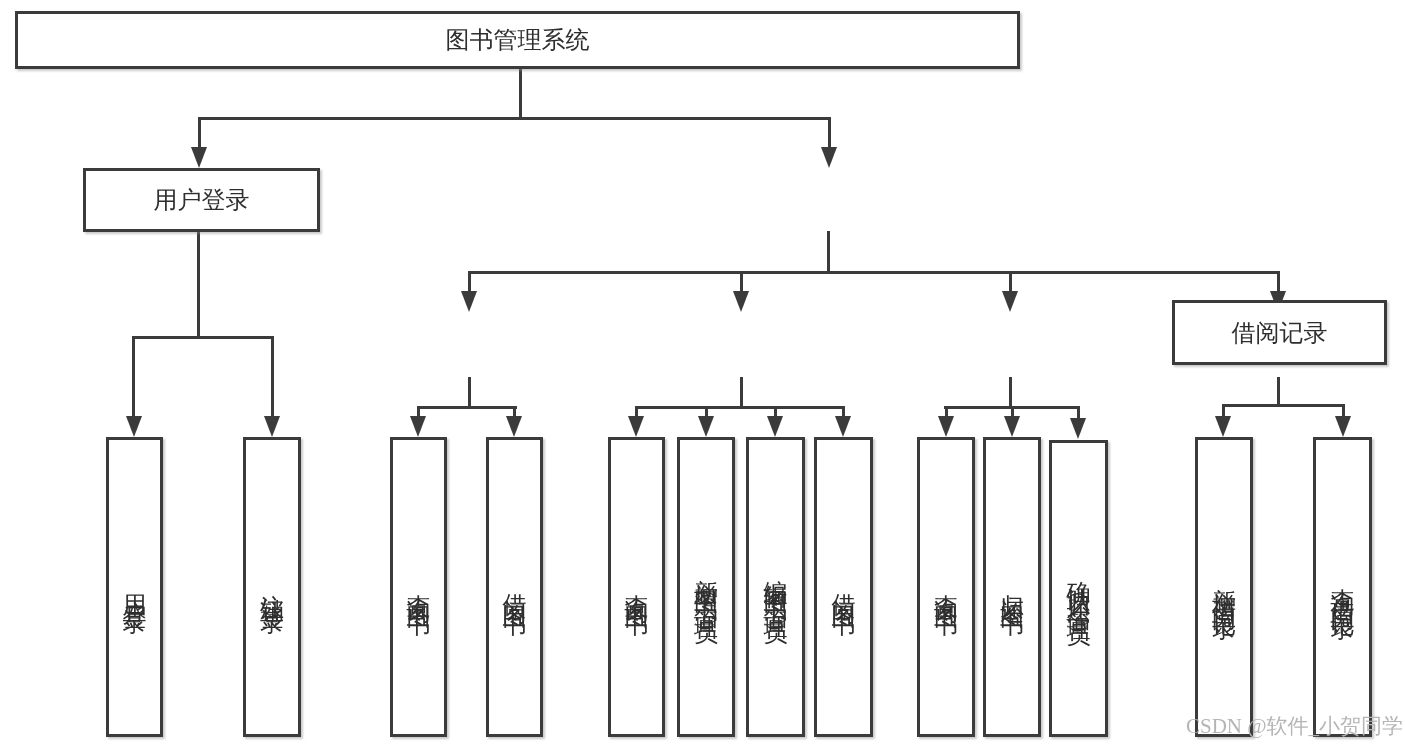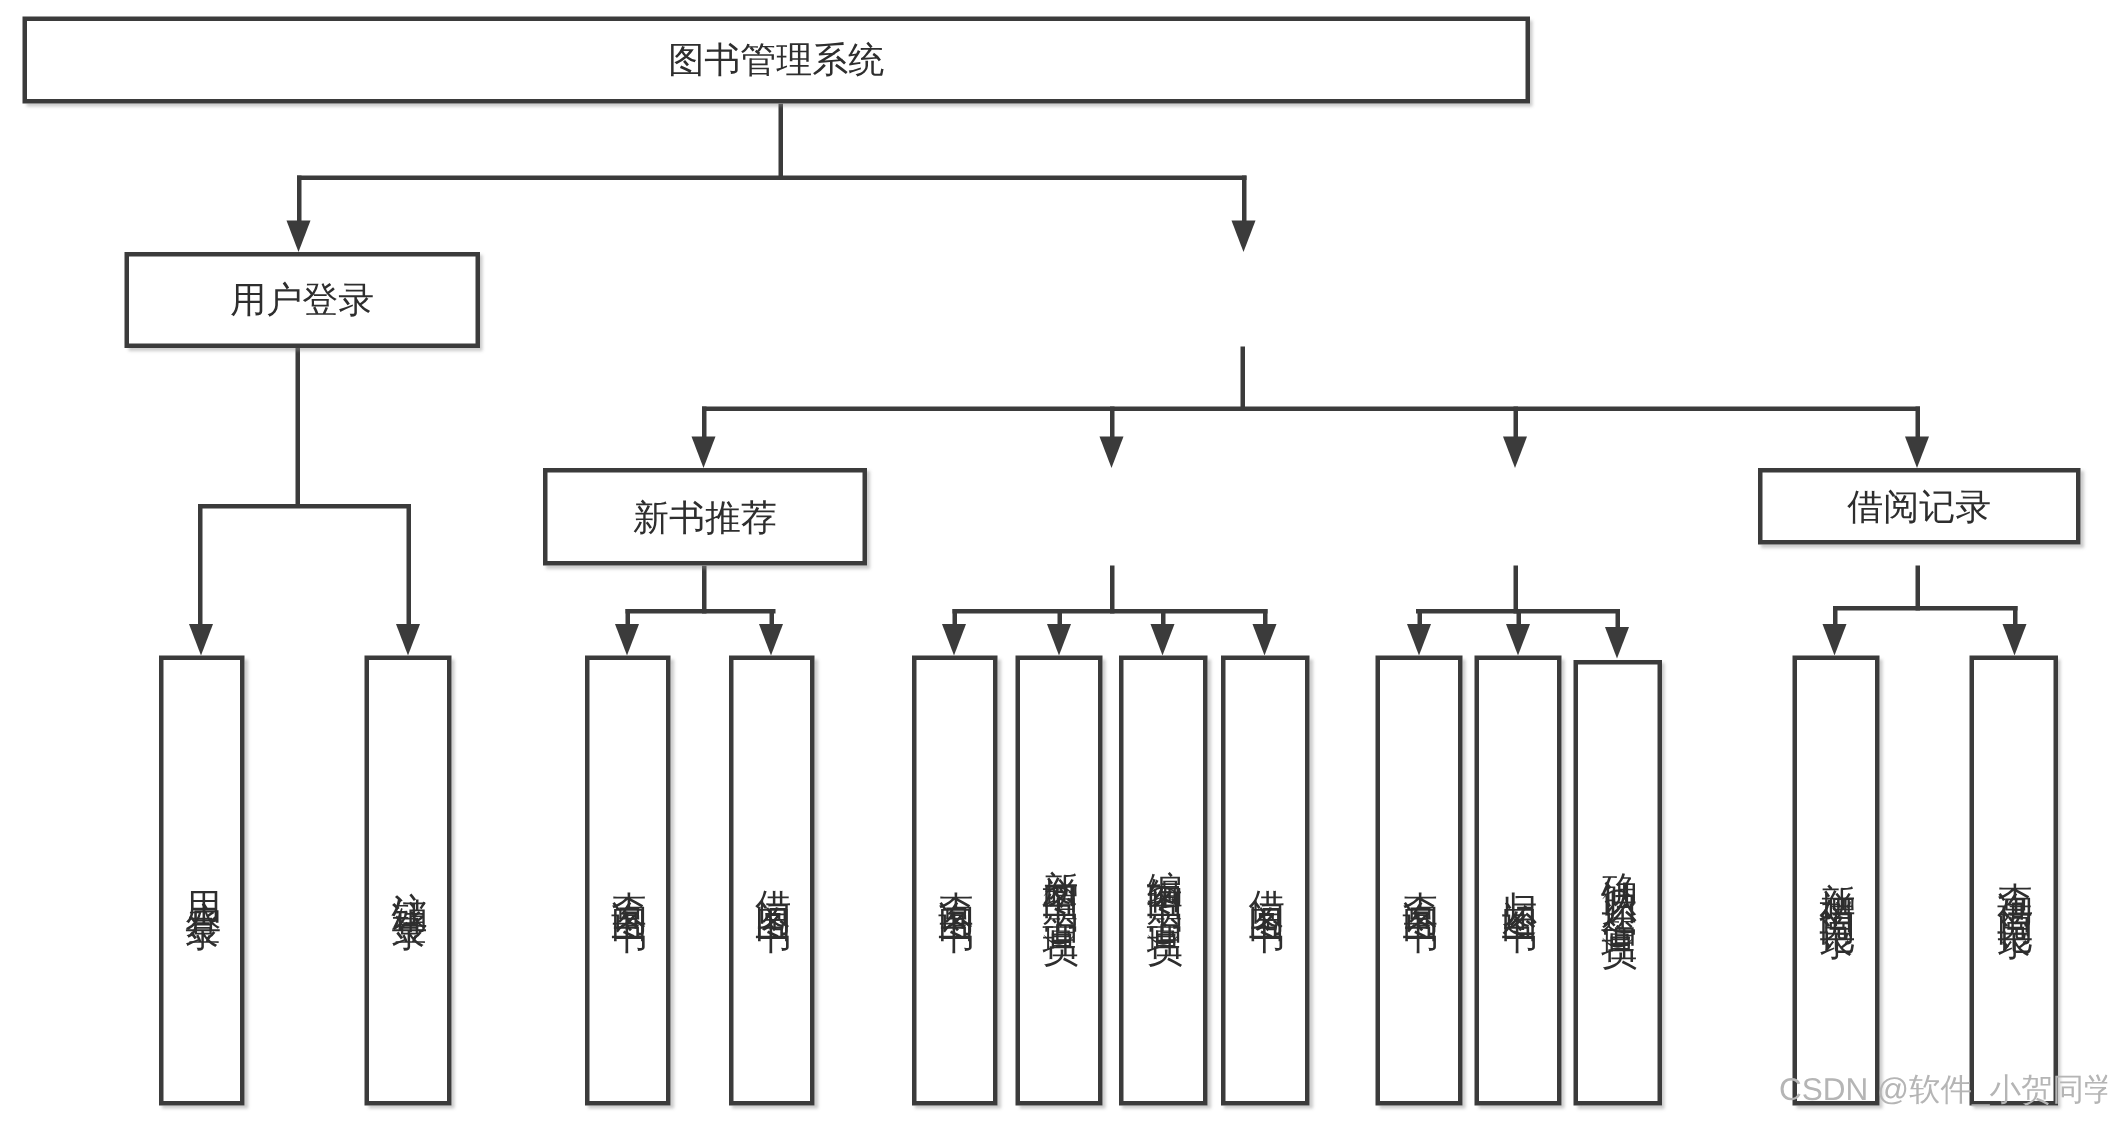--- a/index.html
+++ b/index.html
@@ -2,21 +2,21 @@
 <html style="--line: #3b3b3b; --text: #2e2e2e; --wm: #b5b5b5;"><head>
 <meta charset="utf-8">
 <style>
   :root{
     --line:#3b3b3b;
     --text:#2e2e2e;
     --wm:#b5b5b5;
   }
   html,body{margin:0;padding:0;background:#ffffff;}
   body{font-family:"Liberation Sans","DejaVu Sans",sans-serif;}
-  .canvas{position:relative;width:1405px;height:747px;background:#ffffff;overflow:hidden;}
+  .canvas{position:relative;width:1405px;height:747px;background:#ffffff;overflow:hidden;font-family:Liberation Serif, serif;}
   .box{
     position:absolute;box-sizing:border-box;background:#ffffff;
     border:3px solid var(--line);
     display:flex;align-items:center;justify-content:center;
     font-size:24px;color:var(--text);
     box-shadow:2px 2px 2px rgba(140,140,140,0.45);
     z-index:2;white-space:nowrap;
   }
   .v{
     writing-mode:vertical-rl;text-orientation:mixed;
@@ -37,22 +37,21 @@
 </head>
 <body>
 
 <div class="canvas">
 
   <div class="box" style="left:15px;top:11px;width:1005px;height:58px">图书管理系统</div>
 
   <div class="box" style="left:83px;top:168px;width:237px;height:64px">用户登录</div>
 
 
-  <div class="box" style="left:362px;top:312px;width:216px;height:65px">新书推荐</div>
-  <div class="box" style="left:1172px;top:312px;width:215px;height:51px">借阅记录</div>
+  <div class="box" style="left:1172px;top:300px;width:215px;height:65px">借阅记录</div>
 
   <div class="box v" style="left:106px;top:437px;width:57px;height:300px">用户登录</div>
   <div class="box v" style="left:243px;top:437px;width:58px;height:300px">注销登录</div>
 
   <div class="box v" style="left:390px;top:437px;width:57px;height:300px">查询图书</div>
   <div class="box v" style="left:486px;top:437px;width:57px;height:300px">借阅图书</div>
 
   <div class="box v" style="left:608px;top:437px;width:57px;height:300px">查询图书</div>
   <div class="box v" style="left:677px;top:437px;width:58px;height:300px">新增图书（管理员）</div>
   <div class="box v" style="left:746px;top:437px;width:59px;height:300px">编辑图书（管理员）</div>

